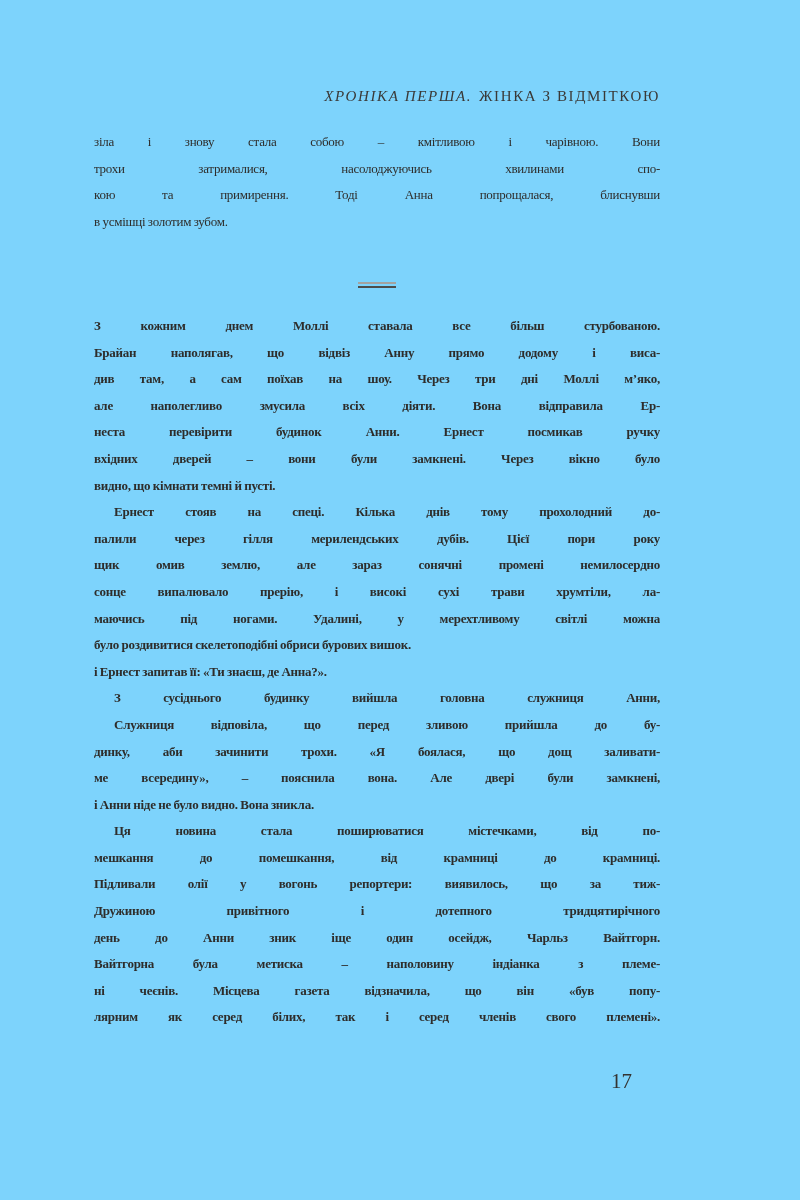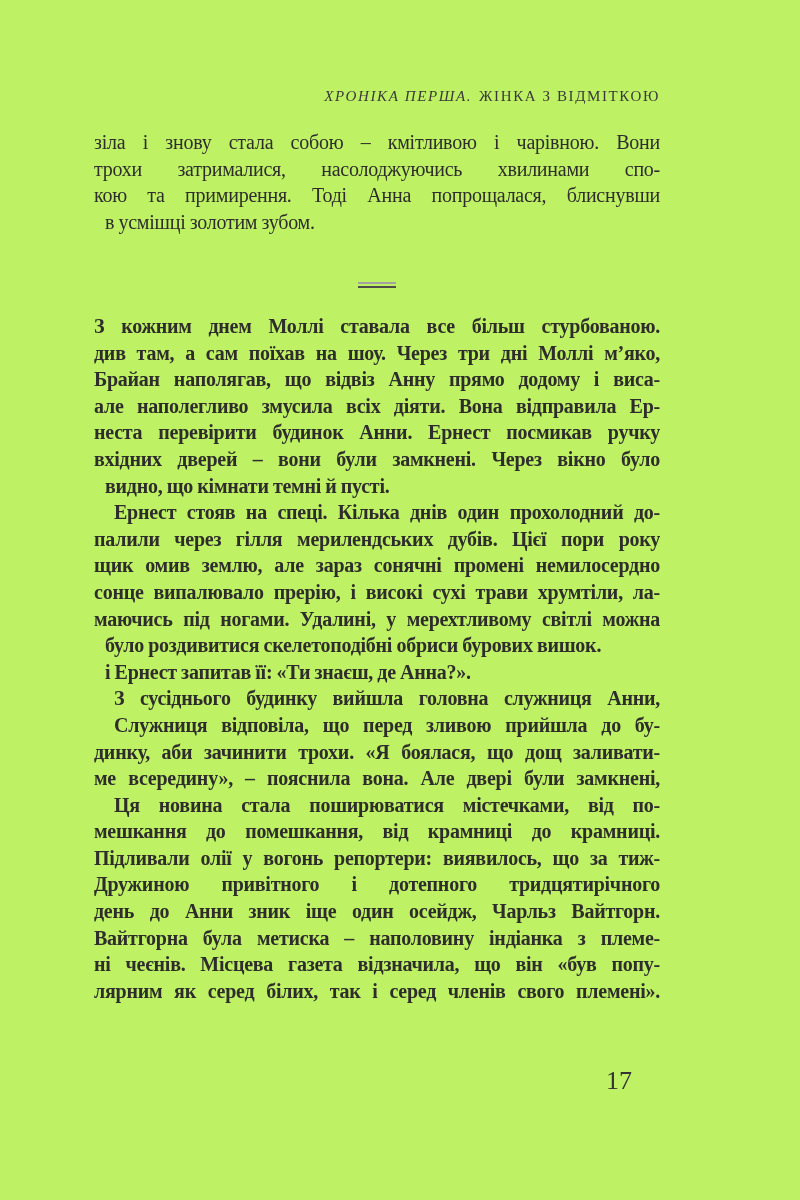--- a/index.html
+++ b/index.html
@@ -4,21 +4,21 @@
 <style>
   html, body {
     margin: 0;
     padding: 0;
     background: #ffffff;
   }
   .page {
     position: relative;
     width: 800px;
     height: 1200px;
-    background: #bef264;
+    background: #7dd3fc;
     font-family: "Liberation Serif", "DejaVu Serif", serif;
     color: #2e2d2b;
     overflow: hidden;
   }
   .running-header {
     position: absolute;
     top: 88px;
     left: 94px;
     width: 566px;
     text-align: right;
@@ -36,32 +36,31 @@
   .textblock {
     position: absolute;
     left: 94px;
     width: 566px;
   }
   #section-continuation { top: 129px; }
   #section-main { top: 313px; font-weight: bold; }
   .line {
     height: 26.6px;
     line-height: 26.6px;
-    font-size: 20px;
+    font-size: 13px;
     letter-spacing: -0.25px;
     word-spacing: -0.5px;
     text-align: justify;
     text-align-last: justify;
     overflow: hidden;
     white-space: nowrap;
   }
   .line.last {
     text-align: center;
     text-align-last: left;
-    margin-left: 11px;
   }
   .line.indent {
     text-indent: 20px;
   }
   .divider {
     position: absolute;
     left: 358px;
     top: 282px;
     width: 38px;
   }
@@ -71,21 +70,21 @@
   }
   .divider .rule-bottom {
     height: 2px;
     background: #4d4c4a;
     margin-top: 2px;
   }
   .page-number {
     position: absolute;
     top: 1069px;
     right: 168px;
-    font-size: 26px;
+    font-size: 21px;
     line-height: 24px;
     color: #343331;
   }
 </style>
 </head>
 <body>
 
 <div class="page">
 
   <div class="running-header">
@@ -102,43 +101,44 @@
     </div>
 
   <div class="divider">
     <div class="rule-top"></div>
     <div class="rule-bottom"></div>
   </div>
 
   <div class="textblock" id="section-main">
       <div>
         <div class="line">З кожним днем Моллі ставала все більш стурбованою.</div>
+        <div class="line">Брайан наполягав, що відвіз Анну прямо додому і виса-</div>
         <div class="line">див там, а сам поїхав на шоу. Через три дні Моллі мʼяко,</div>
-        <div class="line">Брайан наполягав, що відвіз Анну прямо додому і виса-</div>
         <div class="line">але наполегливо змусила всіх діяти. Вона відправила Ер-</div>
         <div class="line">неста перевірити будинок Анни. Ернест посмикав ручку</div>
         <div class="line">вхідних дверей – вони були замкнені. Через вікно було</div>
         <div class="line last">видно, що кімнати темні й пусті.</div>
       </div>
       <div>
-        <div class="line indent">Ернест стояв на спеці. Кілька днів один прохолодний до-</div>
+        <div class="line indent">Ернест стояв на спеці. Кілька днів тому прохолодний до-</div>
         <div class="line">палили через гілля мерилендських дубів. Цієї пори року</div>
         <div class="line">щик омив землю, але зараз сонячні промені немилосердно</div>
         <div class="line">сонце випалювало прерію, і високі сухі трави хрумтіли, ла-</div>
         <div class="line">маючись під ногами. Удалині, у мерехтливому світлі можна</div>
         <div class="line last">було роздивитися скелетоподібні обриси бурових вишок.</div>
       </div>
       <div>
         <div class="line last">і Ернест запитав її: «Ти знаєш, де Анна?».</div>
         <div class="line indent">З сусіднього будинку вийшла головна служниця Анни,</div>
       </div>
       <div>
         <div class="line indent">Служниця відповіла, що перед зливою прийшла до бу-</div>
         <div class="line">динку, аби зачинити трохи. «Я боялася, що дощ заливати-</div>
         <div class="line">ме всередину», – пояснила вона. Але двері були замкнені,</div>
+        <div class="line last">і Анни ніде не було видно. Вона зникла.</div>
       </div>
       <div>
         <div class="line indent">Ця новина стала поширюватися містечками, від по-</div>
         <div class="line">мешкання до помешкання, від крамниці до крамниці.</div>
         <div class="line">Підливали олії у вогонь репортери: виявилось, що за тиж-</div>
         <div class="line">Дружиною привітного і дотепного тридцятирічного</div>
         <div class="line">день до Анни зник іще один осейдж, Чарльз Вайтгорн.</div>
         <div class="line">Вайтгорна була метиска – наполовину індіанка з племе-</div>
         <div class="line">ні чеєнів. Місцева газета відзначила, що він «був попу-</div>
         <div class="line">лярним як серед білих, так і серед членів свого племені».</div>

